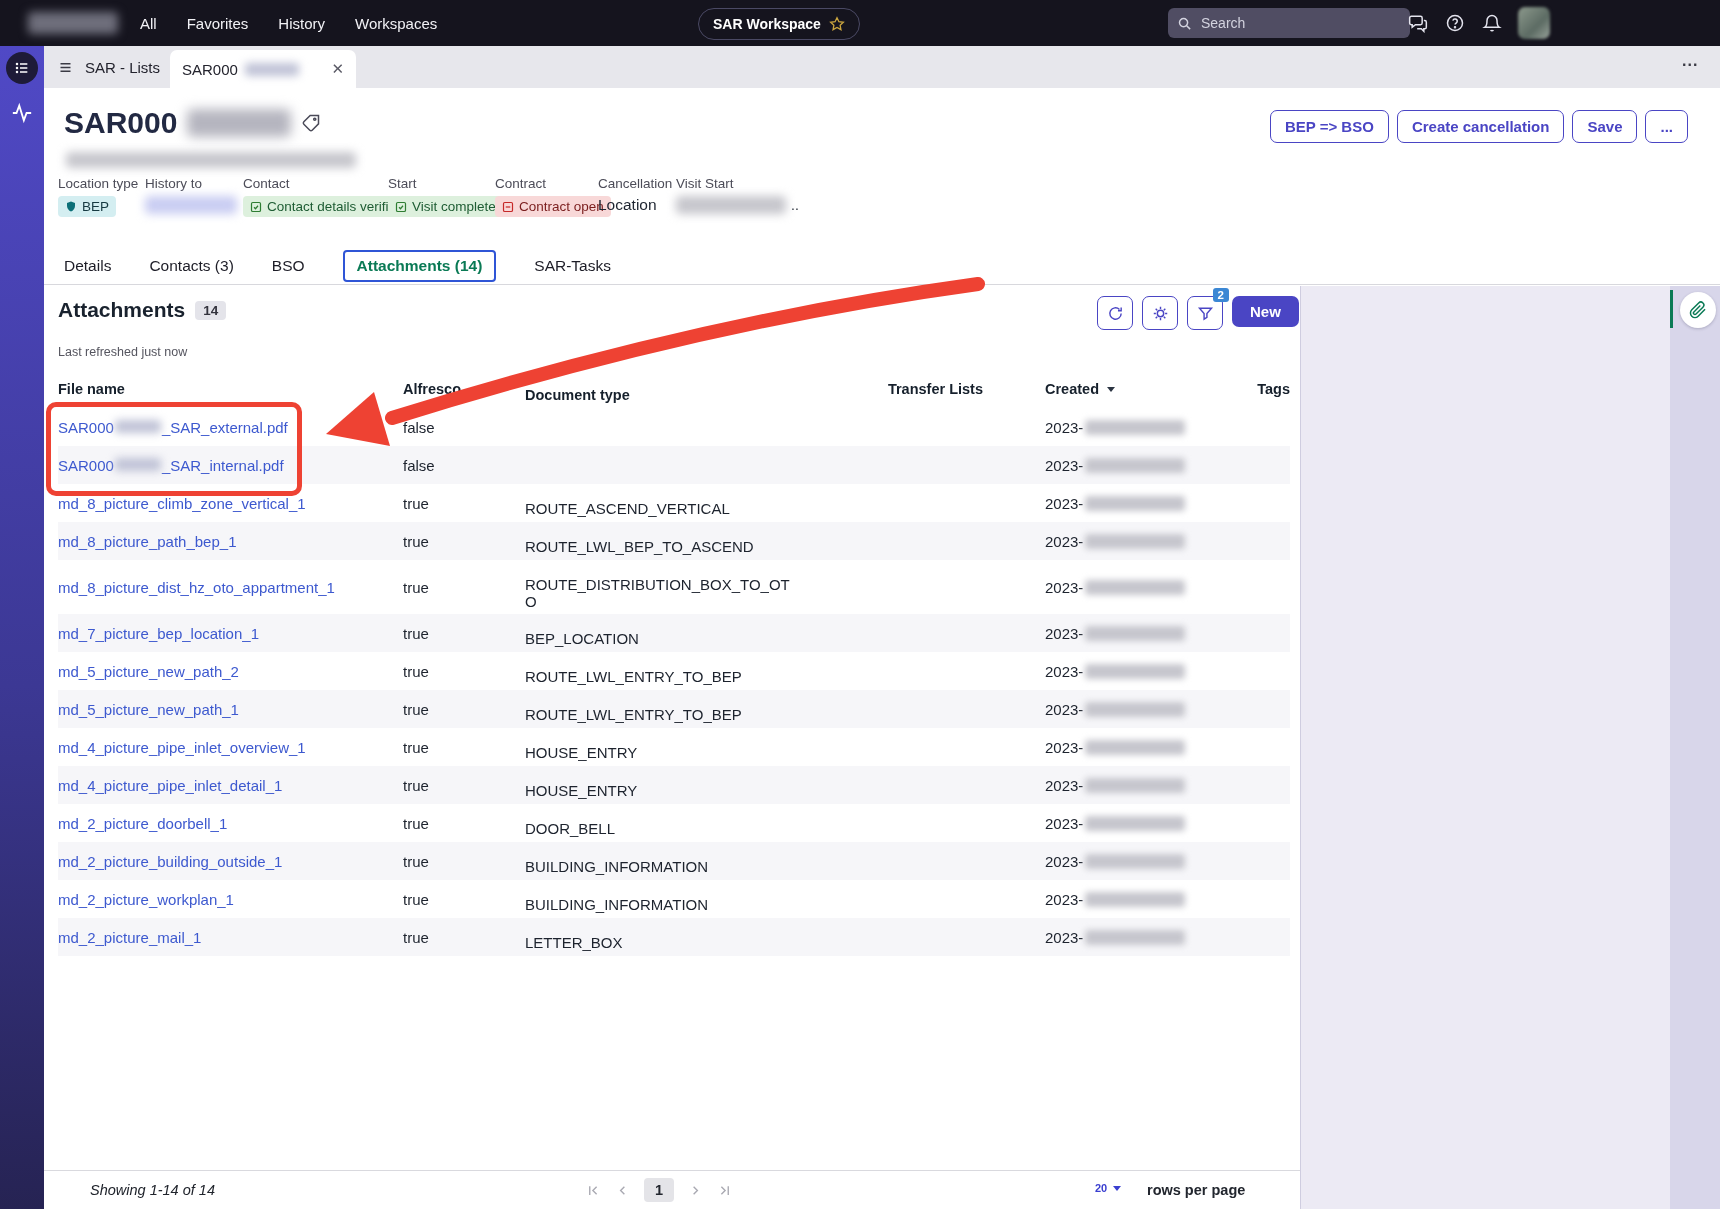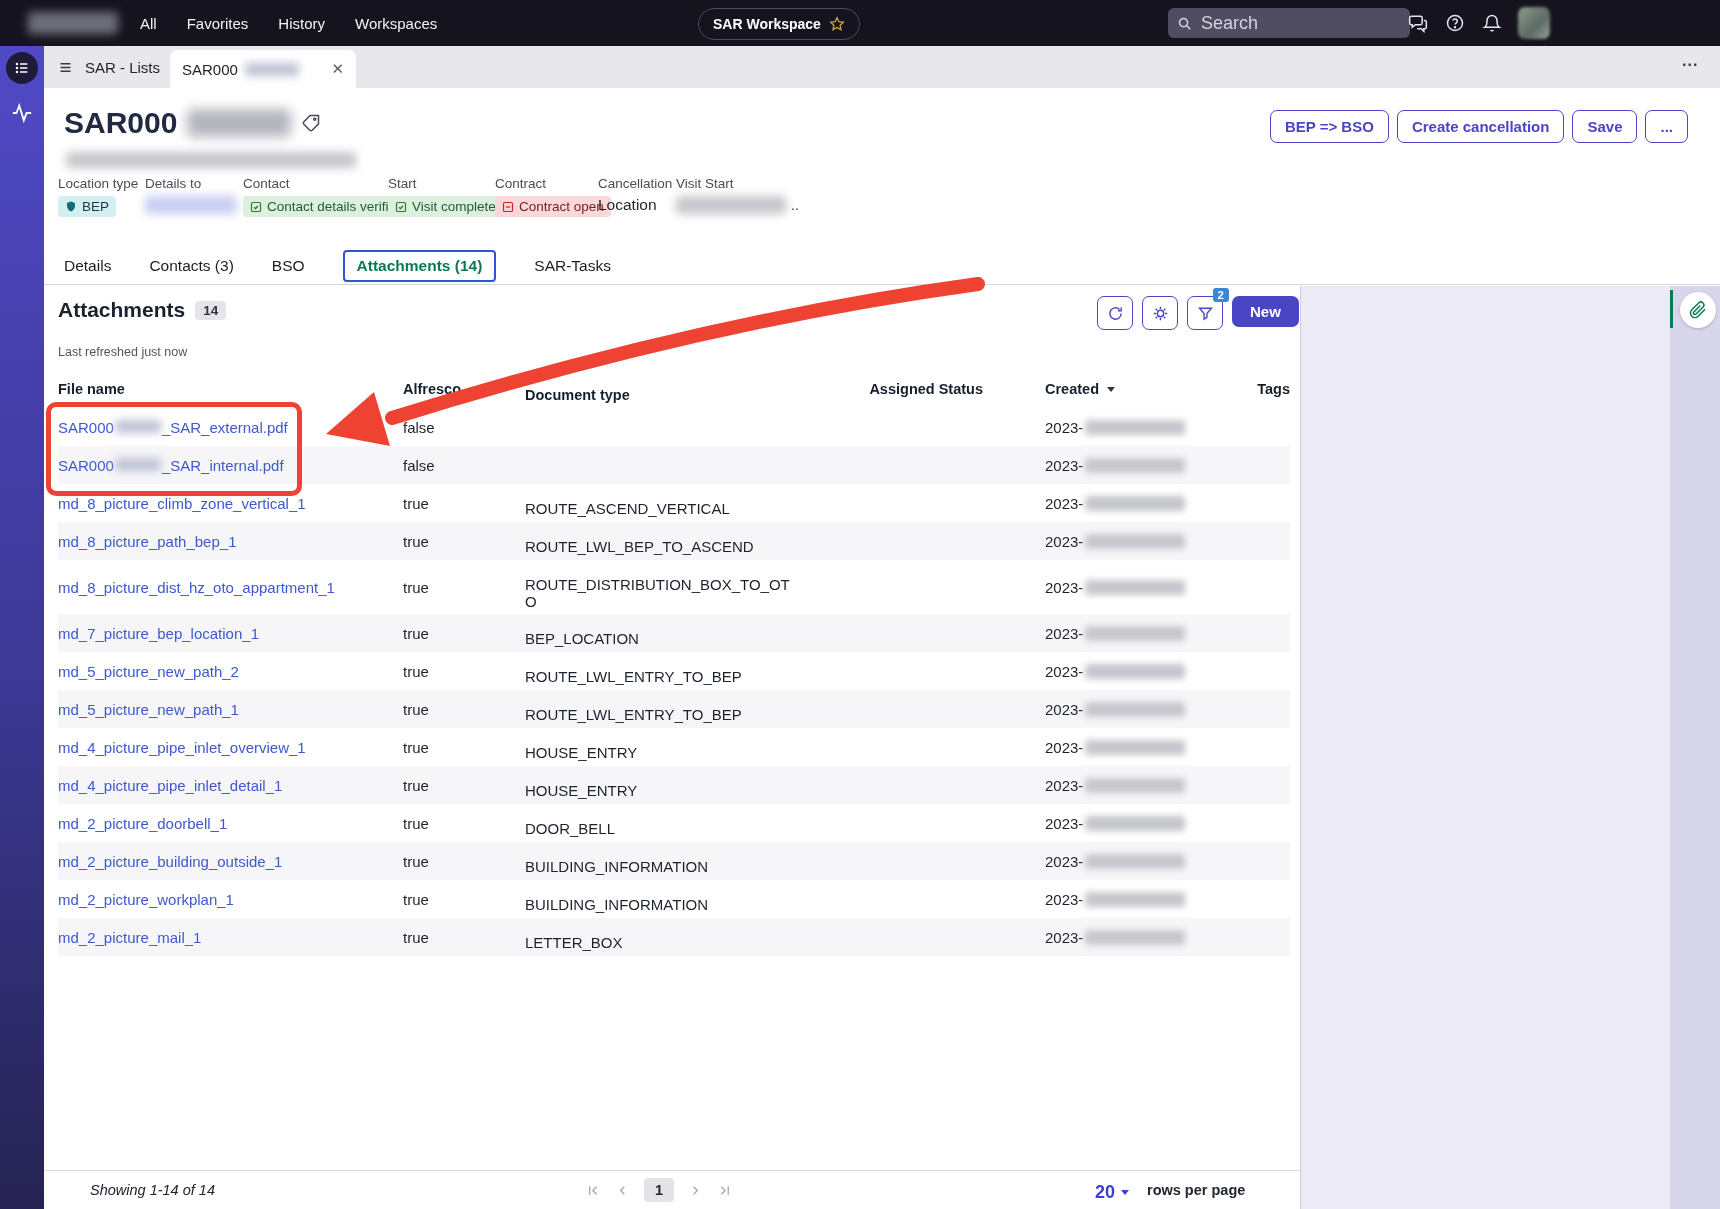--- a/index.html
+++ b/index.html
@@ -5,21 +5,21 @@
   html,body{margin:0;padding:0;background:#cfcfd6;font-family:"Liberation Sans",sans-serif;}
   #stage{position:relative;width:1720px;height:1209px;overflow:hidden;background:#ffffff;}
   .abs{position:absolute;}
   
   .topnav{left:0;top:0;width:1720px;height:46px;background:#15141e;display:flex;align-items:center;z-index:30;}
   .logo-blur{left:28px;top:12px;width:90px;height:22px;background:#6f6f7c;border-radius:4px;filter:blur(5px);}
   .navmenu{left:140px;top:0;height:46px;display:flex;align-items:center;gap:30px;}
   .navmenu span{color:#f2f2f6;font-size:15px;cursor:default;}
   .wspill{left:698px;top:8px;height:30px;padding:0 14px;border:1px solid #4a4964;border-radius:16px;display:flex;align-items:center;gap:8px;color:#fff;font-size:14px;font-weight:bold;}
   .navsearch{left:1168px;top:8px;width:224px;height:30px;background:#504d63;border-radius:6px;display:flex;align-items:center;padding:0 9px;gap:7px;}
-  .navsearch input{background:transparent;border:none;outline:none;color:#e8e8f0;font-size:18px;width:170px;font-family:"Liberation Sans",sans-serif;}
+  .navsearch input{background:transparent;border:none;outline:none;color:#e8e8f0;font-size:14px;width:170px;font-family:"Liberation Sans",sans-serif;}
   .navsearch input::placeholder{color:#d3d3df;}
   .navico{top:11px;width:24px;height:24px;color:#e4e4ee;display:flex;align-items:center;justify-content:center;}
   .avatar{left:1518px;top:7px;width:32px;height:32px;border-radius:7px;background:linear-gradient(135deg,#8d9a8d,#5c6b63 60%,#99a39b);filter:blur(1.5px);}
   
   .tabstrip{left:0;top:46px;width:1720px;height:42px;background:#e7e7ec;z-index:10;}
   .listtab{left:58px;top:46px;height:42px;display:flex;align-items:center;gap:12px;color:#23232d;font-size:15px;z-index:12;}
   .doctab{left:170px;top:50px;width:162px;height:38px;background:#fff;border-radius:7px 7px 0 0;display:flex;align-items:center;padding:0 12px;gap:6px;font-size:15px;color:#23232d;z-index:12;}
   .tabclose{margin-left:auto;color:#5a5a66;font-size:15px;cursor:default;}
   .tabmore{left:1682px;top:52px;color:#3a3a44;font-size:16px;font-weight:bold;letter-spacing:1px;z-index:12;}
   
@@ -70,21 +70,21 @@
   .fileblur{display:inline-block;width:46px;height:13px;background:#bfc2d6;border-radius:3px;filter:blur(4px);vertical-align:baseline;margin:0 1px;}
   .sortcaret{display:inline-block;width:0;height:0;border-left:4.5px solid transparent;border-right:4.5px solid transparent;border-top:5.5px solid #2b3442;margin-left:6px;}
   
   .redbox{left:46px;top:402px;width:246px;height:84px;border:5px solid #ee4233;border-radius:10px;z-index:40;}
   .arrowsvg{left:0;top:0;width:1720px;height:1209px;pointer-events:none;z-index:41;}
   
   .footdiv{left:44px;top:1170px;width:1256px;height:1px;background:#d9d9de;}
   .showing{left:90px;top:1182px;font-size:14.5px;color:#20242c;font-style:italic;}
   .pager{left:586px;top:1178px;display:flex;align-items:center;gap:14px;color:#a9a9b2;}
   .pagebox{background:#e4e4e8;color:#22262e;font-size:14.5px;font-weight:bold;border-radius:4px;padding:4px 11px;}
-  .psize{left:1095px;top:1182px;display:flex;align-items:center;gap:6px;font-size:18px;color:#3a3fd0;font-weight:bold;cursor:pointer;}
+  .psize{left:1095px;top:1182px;display:flex;align-items:center;gap:6px;font-size:11px;color:#3a3fd0;font-weight:bold;cursor:pointer;}
   .psize .caret{width:0;height:0;border-left:4.5px solid transparent;border-right:4.5px solid transparent;border-top:5.5px solid #3a3fd0;}
   .rpp{left:1147px;top:1182px;font-size:14.5px;font-weight:bold;color:#22262e;}
   
   .sidebar{left:1300px;top:286px;width:370px;height:923px;background:#eceaf4;border-left:1px solid #cfcde0;z-index:5;}
   .sb-title{left:1328px;top:312px;font-size:21px;font-weight:bold;color:#19222e;}
   .sb-sort{left:1598px;top:308px;width:36px;height:34px;border:1.5px solid #3a4150;border-radius:7px;background:transparent;color:#2c3340;display:flex;align-items:center;justify-content:center;cursor:pointer;}
   .sb-search{left:1326px;top:376px;width:250px;height:32px;background:#fff;border:1px solid #b9b9c4;border-radius:6px;display:flex;align-items:center;padding:0 9px;gap:7px;color:#4a4a55;}
   .sb-search input{border:none;outline:none;font-size:14.5px;color:#2a2a33;width:180px;font-family:"Liberation Sans",sans-serif;}
   .sb-search input::placeholder{color:#4a4a55;}
   .sb-clear{margin-left:auto;color:#6a6a74;font-size:15px;cursor:pointer;}
@@ -198,21 +198,21 @@
   </div>
   <div class="abs actions">
     <button class="btn-outline">BEP =&gt; BSO</button>
     <button class="btn-outline">Create cancellation</button>
     <button class="btn-outline">Save</button>
     <button class="btn-outline">...</button>
   </div>
   <div class="abs subtitle-blur"></div>
 
   <div class="abs fieldlbl" style="left:58px;">Location type</div>
-  <div class="abs fieldlbl" style="left:145px;">Details to</div>
+  <div class="abs fieldlbl" style="left:145px;">History to</div>
   <div class="abs fieldlbl" style="left:243px;">Contact</div>
   <div class="abs fieldlbl" style="left:388px;">Start</div>
   <div class="abs fieldlbl" style="left:495px;">Contract</div>
   <div class="abs fieldlbl" style="left:598px;">Cancellation</div>
   <div class="abs fieldlbl" style="left:676px;">Visit Start</div>
 
   <div class="abs fieldval" style="left:58px;">
     <span class="badge b-teal">
       <span style="display:flex;color:#0c7078;">
           <svg width="12" height="13" viewBox="0 0 24 24" fill="currentColor">
@@ -305,21 +305,21 @@
       <span class="fbadge">2</span>
     </div>
     <button class="btn-new">New</button>
   </div>
 
   <div class="abs table">
     <div class="trow head">
       <div class="c-file">File name</div>
       <div>Alfresco</div>
       <div class="c-doc">Document type</div>
-      <div class="c-tr">Assigned Status</div>
+      <div class="c-tr">Transfer Lists</div>
       <div class="c-cr">
           <span>Created</span>
           <span class="sortcaret"></span>
         </div>
       <div class="c-tg">Tags</div>
     </div>
     <div>
         <div class="trow">
     <div class="c-file">
       <a><span>SAR000</span><span class="fileblur"></span><span>_SAR_external.pdf</span></a>

